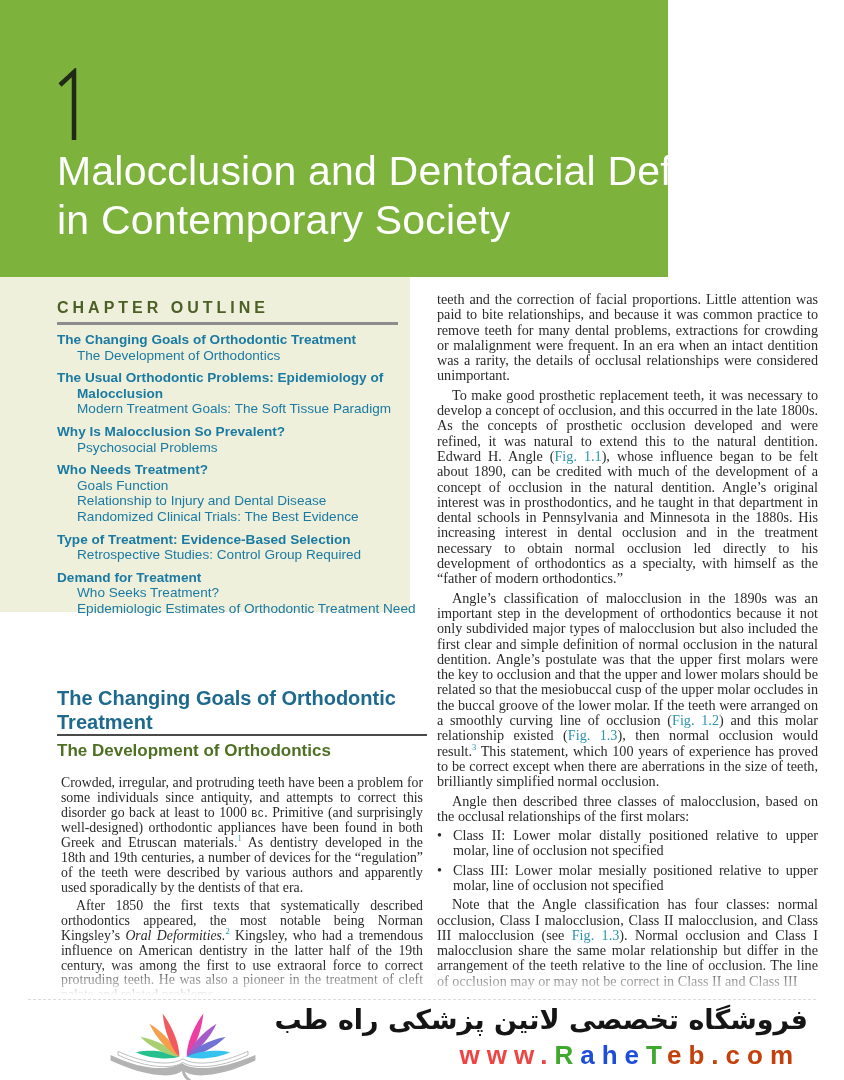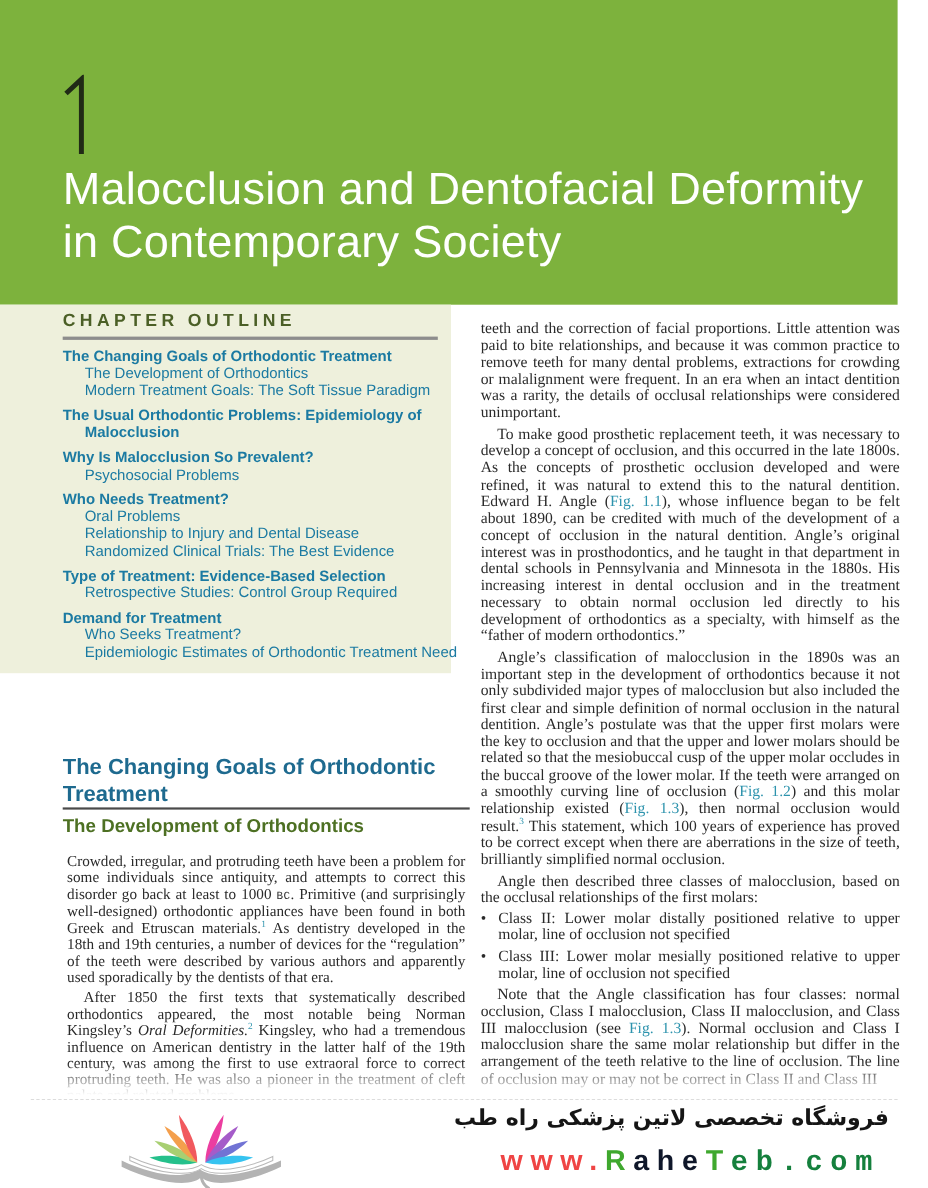--- a/index.html
+++ b/index.html
@@ -11,29 +11,29 @@
     --subsection-green:#4d7023;
     --body-ink:#2a2a2a;
     --fig-teal:#2d93ad;
     --url-green:#3fa82e;
   }
   html,body{margin:0;padding:0;background:#fff;}
   .page{position:relative;width:844px;height:1080px;background:#ffffff;overflow:hidden;
         font-family:"Liberation Sans",sans-serif;}
 
   
-  .chapter-header{position:absolute;left:0;top:0;width:816px;height:277px;background:var(--header-green);}
+  .chapter-header{position:absolute;left:0;top:0;width:668px;height:277px;background:var(--header-green);}
   .chapter-number{position:absolute;left:56px;top:68px;}
   .sr{position:absolute;width:1px;height:1px;overflow:hidden;clip:rect(0 0 0 0);}
   .chapter-title{position:absolute;left:57px;top:147px;width:760px;color:#ffffff;
                  font-size:41px;line-height:49px;font-weight:400;letter-spacing:0.2px;}
 
   
   .outline-box{position:absolute;left:0;top:277px;width:410px;height:335px;background:var(--outline-bg);
-               box-sizing:border-box;padding:6px 0 0 57px;}
+               box-sizing:border-box;padding:22px 0 0 57px;}
   .outline-heading{color:var(--outline-heading);font-size:16px;font-weight:700;letter-spacing:4px;}
   .outline-rule{width:341px;height:3px;background:#8d8d8d;margin-top:5px;margin-bottom:6px;}
   .outline-item{color:var(--outline-link);font-size:13.6px;line-height:15.6px;width:347px;}
   .outline-item.main{font-weight:700;margin-top:7px;padding-left:20px;text-indent:-20px;}
   .outline-item.sub{padding-left:20px;}
 
   
   .section-heading{position:absolute;left:57px;top:686px;width:350px;color:var(--section-teal);
                    font-size:20px;font-weight:700;line-height:24px;}
   .section-rule{position:absolute;left:57px;top:734px;width:370px;height:1.6px;background:#4a4a4a;}
@@ -55,21 +55,21 @@
   sup.ref{color:var(--fig-teal);font-size:8.5px;line-height:0;vertical-align:super;}
   .sc{font-variant:small-caps;letter-spacing:0.4px;font-family:Liberation Mono, monospace;}
 
   
   .page-fade{position:absolute;left:0;top:966px;width:844px;height:36px;
              background:linear-gradient(to bottom,rgba(255,255,255,0),#ffffff 82%);}
   .scan-edge{position:absolute;left:28px;top:999px;width:788px;border-top:1px dashed #dcdcdc;}
   .footer{position:absolute;left:0;top:1000px;width:844px;height:80px;background:#ffffff;}
   .logo{position:absolute;left:88px;top:3px;}
   .brand-fa{position:absolute;right:36px;top:4px;direction:rtl;color:#151515;
-            font-family:"DejaVu Sans",sans-serif;font-size:20px;font-weight:700;}
+            font-family:"DejaVu Sans",sans-serif;font-size:27px;font-weight:700;}
   .url{position:absolute;right:44px;top:40px;font-size:26px;font-weight:700;letter-spacing:7px;
        font-family:"Liberation Sans",sans-serif;}
 </style>
 </head>
 <body>
 
 <div class="page">
 
   <div class="chapter-header">
     <div class="chapter-number">
@@ -83,26 +83,26 @@
       <div>in Contemporary Society</div>
     </div>
   </div>
 
   <div class="outline-box">
     <div class="outline-heading">CHAPTER OUTLINE</div>
     <div class="outline-rule"></div>
     <div>
         <div class="outline-item main">The Changing Goals of Orthodontic Treatment</div>
         <div class="outline-item sub">The Development of Orthodontics</div>
+        <div class="outline-item main">The Usual Orthodontic Problems: Epidemiology of Malocclusion</div>
         <div class="outline-item sub">Modern Treatment Goals: The Soft Tissue Paradigm</div>
-        <div class="outline-item main">The Usual Orthodontic Problems: Epidemiology of Malocclusion</div>
         <div class="outline-item main">Why Is Malocclusion So Prevalent?</div>
         <div class="outline-item sub">Psychosocial Problems</div>
         <div class="outline-item main">Who Needs Treatment?</div>
-        <div class="outline-item sub">Oral Problems</div>
+        <div class="outline-item sub">Goals Function</div>
         <div class="outline-item sub">Relationship to Injury and Dental Disease</div>
         <div class="outline-item sub">Randomized Clinical Trials: The Best Evidence</div>
         <div class="outline-item main">Type of Treatment: Evidence-Based Selection</div>
         <div class="outline-item sub">Retrospective Studies: Control Group Required</div>
         <div class="outline-item main">Demand for Treatment</div>
         <div class="outline-item sub">Who Seeks Treatment?</div>
         <div class="outline-item sub">Epidemiologic Estimates of Orthodontic Treatment Need</div>
       </div>
   </div>
 
@@ -147,16 +147,16 @@
             <path d="M0 0 C-5 -12 -5 -32 0 -47 C5 -32 5 -12 0 0 Z" fill="#36c3f0" transform="rotate(84)"></path>
           </g>
 
           <path d="M22 56 C55 72 86 74 98 64 C110 74 141 72 178 56 L178 62 C140 80 108 82 100 72 C92 82 60 80 22 62 Z" fill="#b3b3b3"></path>
           <path d="M30 52 C60 66 88 68 100 60 C112 68 140 66 170 52 L170 56 C138 71 110 71 100 64 C90 71 62 71 30 56 Z" fill="#ffffff" stroke="#b9b9b9" stroke-width="1"></path>
           <path d="M100 70 C100 76 102 80 107 83" stroke="#b3b3b3" stroke-width="3" fill="none" stroke-linecap="round"></path>
         </g>
       </svg>
     </div>
     <div class="brand-fa">فروشگاه تخصصی لاتین پزشکی  راه طب</div>
-    <div class="url"><span style="color: #ef4444;">www.</span><span style="color: rgb(63, 168, 46);">R</span><span style="color: #0f172a;">ahe</span><span style="color: rgb(63, 168, 46);">T</span><span style="color: #15803d; font-family: Liberation Mono, monospace;">eb.com</span></div>
+    <div class="url"><span style="color: #ef4444;">www.</span><span style="color: rgb(63, 168, 46);">R</span><span style="color: #1d4ed8;">ahe</span><span style="color: rgb(63, 168, 46);">T</span><span style="color: #c2410c;">eb.com</span></div>
   </div>
 
 </div>
 
 </body></html>

